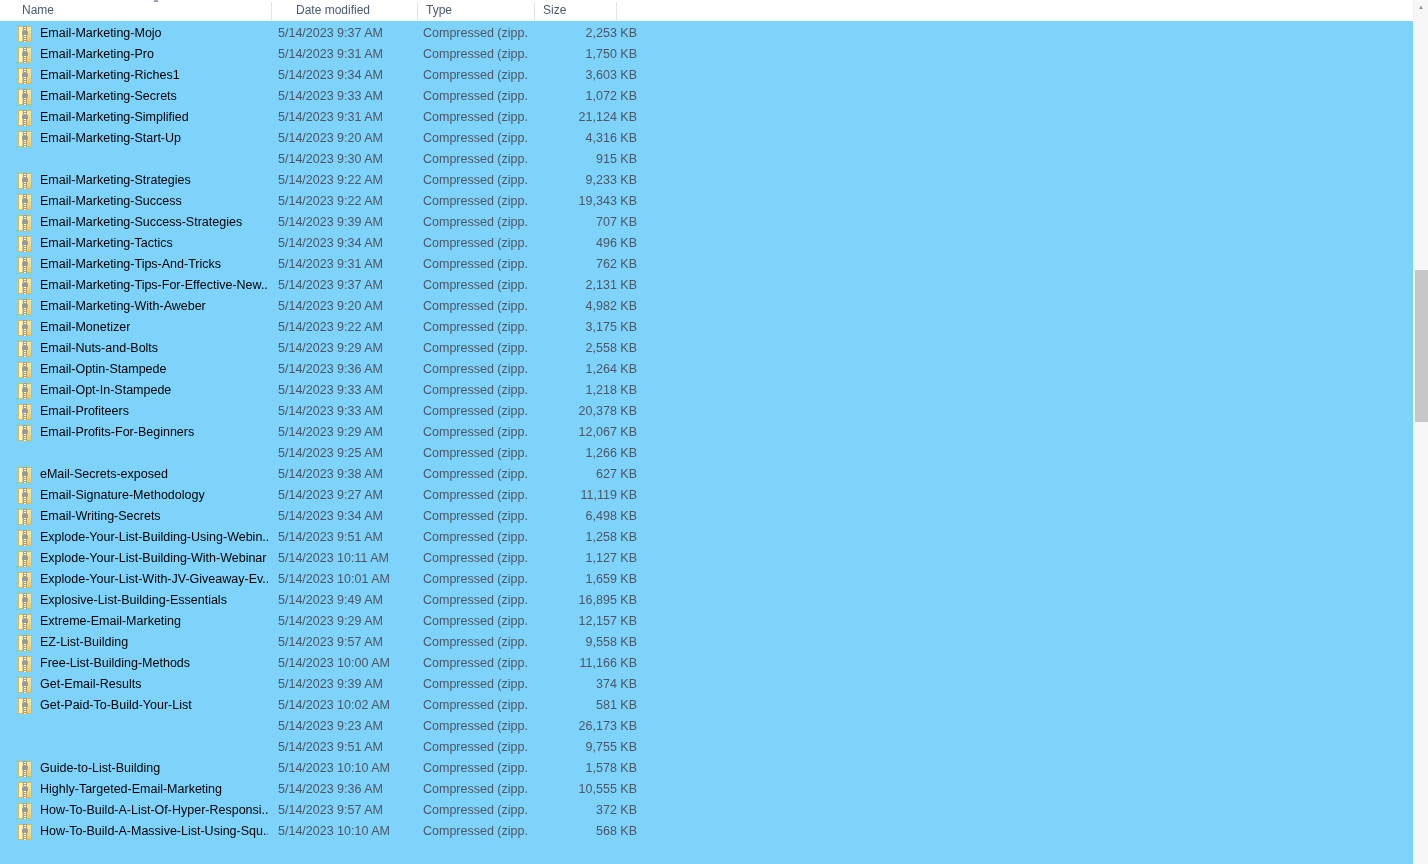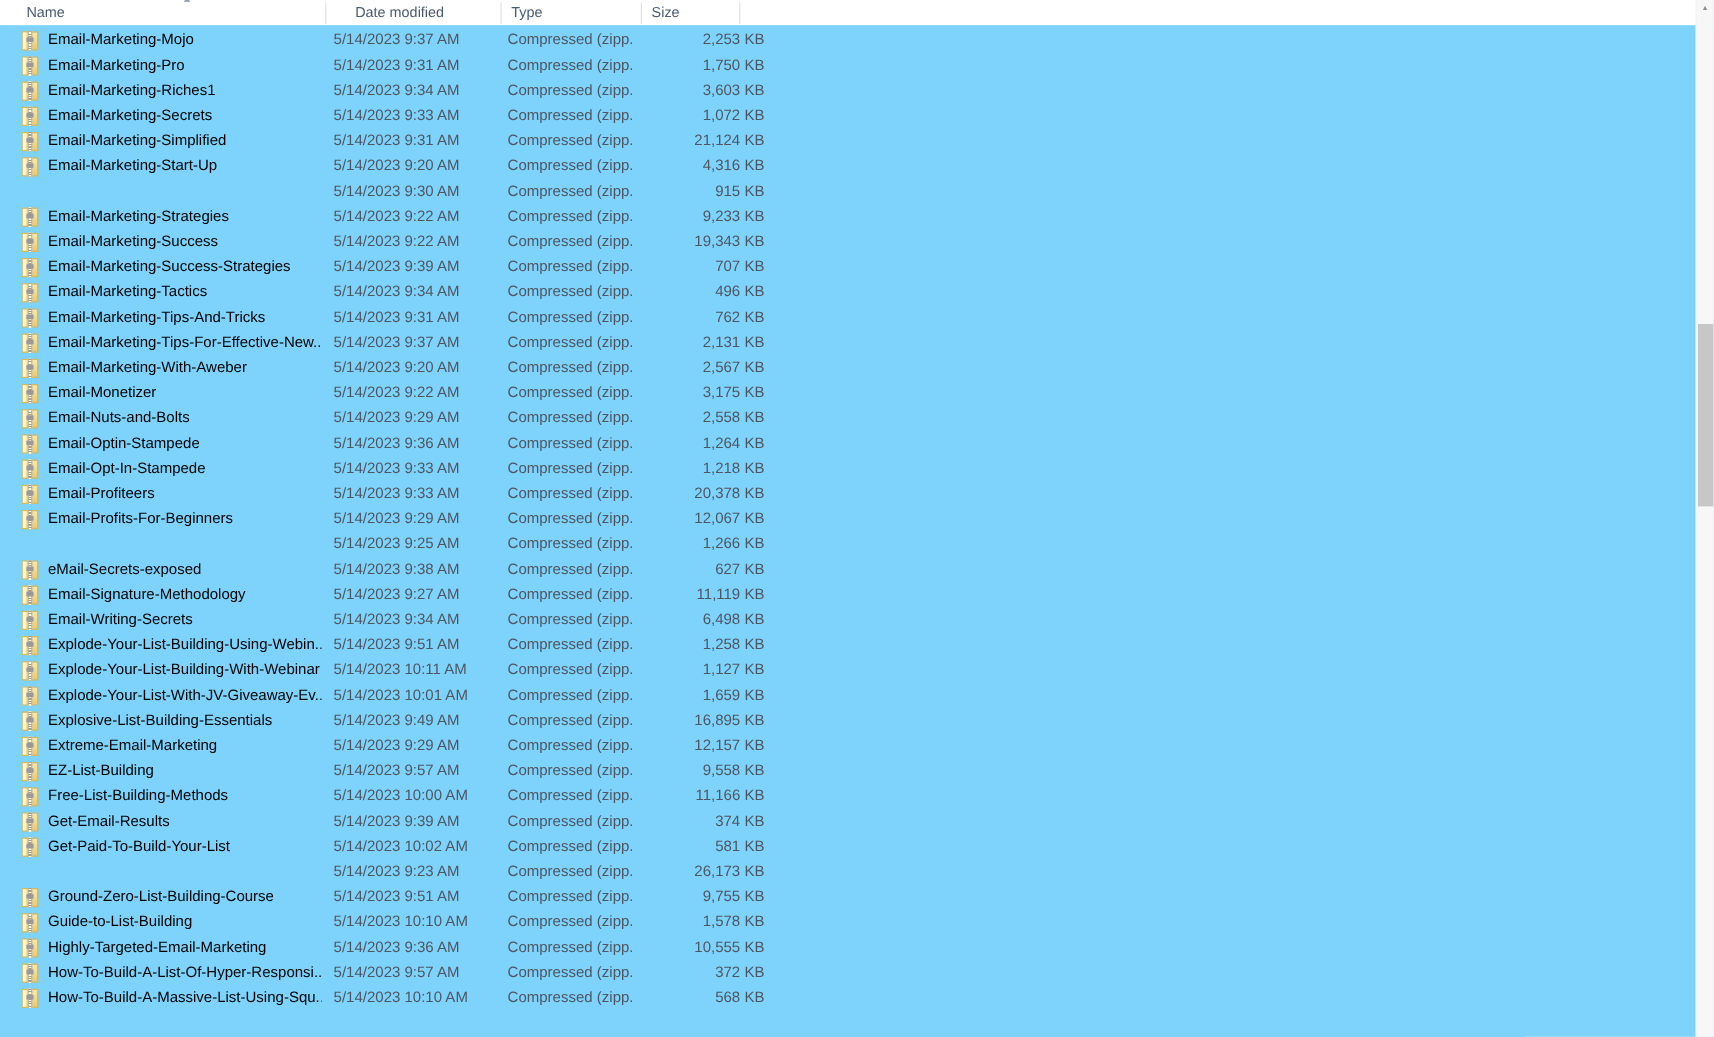--- a/index.html
+++ b/index.html
@@ -421,21 +421,21 @@
         <div class="cell cell-name"><span class="zip-icon">
             <span class="folder-body"></span>
             <span class="folder-edge"></span>
             <span class="zipper">
               <span class="zipper-teeth"></span>
             </span>
             <span class="zipper-pull"></span>
           </span><span class="name-inner">Email-Marketing-With-Aweber</span></div>
         <div class="cell cell-date">5/14/2023 9:20 AM</div>
         <div class="cell cell-type">Compressed (zipp...</div>
-        <div class="cell cell-size">2,567 KB</div>
+        <div class="cell cell-size">4,982 KB</div>
       </div>
       <div class="file-row">
         <div class="cell cell-name"><span class="zip-icon">
             <span class="folder-body"></span>
             <span class="folder-edge"></span>
             <span class="zipper">
               <span class="zipper-teeth"></span>
             </span>
             <span class="zipper-pull"></span>
           </span><span class="name-inner">Email-Monetizer</span></div>
@@ -668,28 +668,20 @@
         <div class="cell cell-date">5/14/2023 10:02 AM</div>
         <div class="cell cell-type">Compressed (zipp...</div>
         <div class="cell cell-size">581 KB</div>
       </div>
       <div class="file-row">
         <div class="cell cell-date">5/14/2023 9:23 AM</div>
         <div class="cell cell-type">Compressed (zipp...</div>
         <div class="cell cell-size">26,173 KB</div>
       </div>
       <div class="file-row">
-        <div class="cell cell-name"><span class="zip-icon">
-            <span class="folder-body"></span>
-            <span class="folder-edge"></span>
-            <span class="zipper">
-              <span class="zipper-teeth"></span>
-            </span>
-            <span class="zipper-pull"></span>
-          </span><span class="name-inner">Ground-Zero-List-Building-Course</span></div>
         <div class="cell cell-date">5/14/2023 9:51 AM</div>
         <div class="cell cell-type">Compressed (zipp...</div>
         <div class="cell cell-size">9,755 KB</div>
       </div>
       <div class="file-row">
         <div class="cell cell-name"><span class="zip-icon">
             <span class="folder-body"></span>
             <span class="folder-edge"></span>
             <span class="zipper">
               <span class="zipper-teeth"></span>

